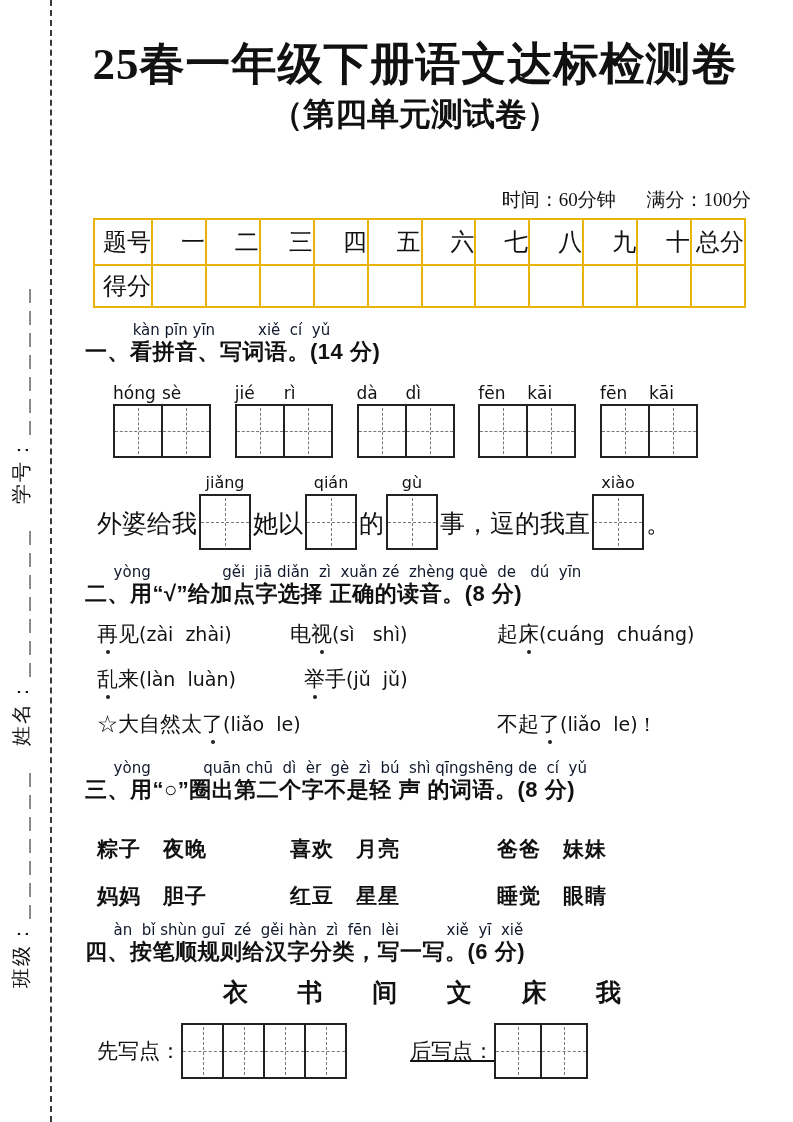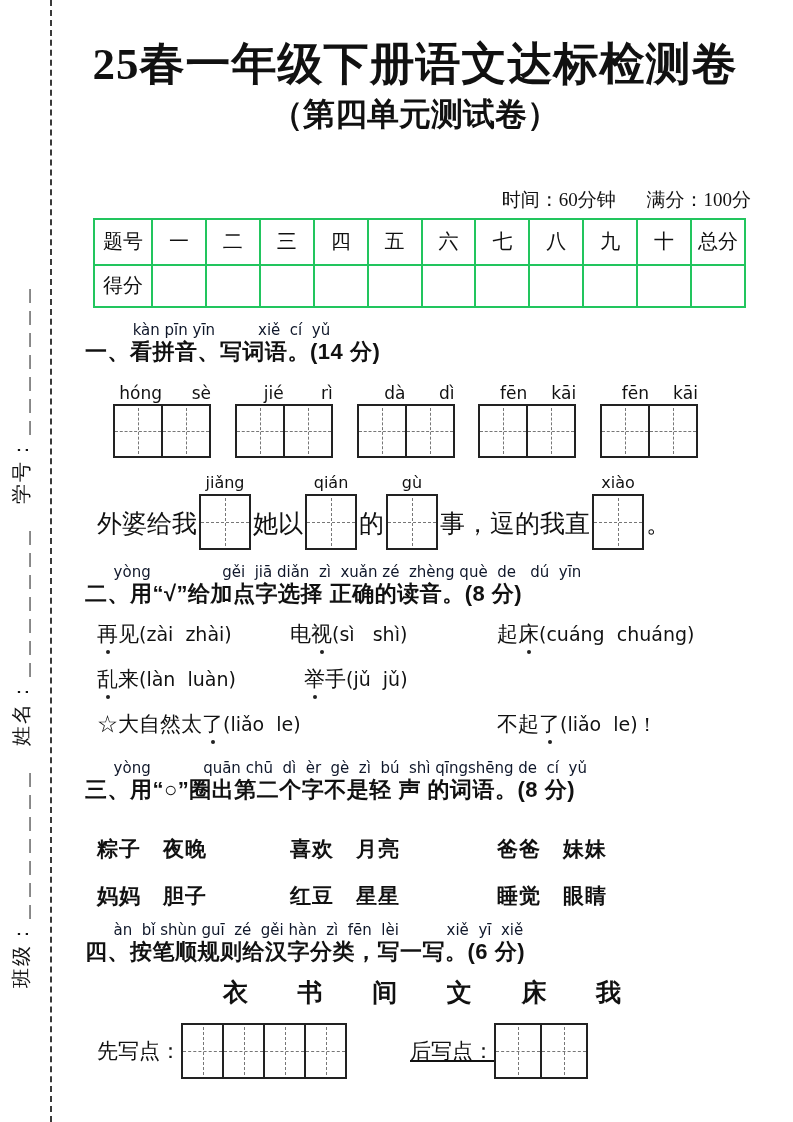--- a/index.html
+++ b/index.html
@@ -14,21 +14,21 @@
     white-space:nowrap;font-size:20px;letter-spacing:2px;color:#111;
   }
   
   .main{position:absolute;left:65px;top:0;width:700px;}
   .title1{margin:36px 0 0 0;text-align:center;font-size:45px;line-height:1.25;font-weight:900;letter-spacing:1px;}
   .title2{margin:2px 0 0 0;text-align:center;font-size:32px;line-height:1.3;font-weight:bold;}
   .info-line{margin-top:52px;text-align:right;padding-right:14px;font-size:19px;line-height:1.25;}
   .info-line span{margin-left:26px;}
   
   table.score{border-collapse:collapse;table-layout:fixed;width:653px;margin:6px 0 0 28px;}
-  table.score td{border:2px solid #22c55e;text-align:center;font-size:20px;padding:0;}
+  table.score td{border:2px solid #eab308;text-align:right;font-size:24px;padding:0;}
   table.score tr.hdr td{height:44px;}
   table.score tr.scr td{height:40px;}
   table.score td.first{width:56px;}
   
   .pinyin-line{
     margin:0 0 0 20px;white-space:pre;font-size:15px;line-height:16px;color:#0f172a;
     font-family:"DejaVu Sans","Liberation Sans",sans-serif;
   }
   .sec-heading{
     margin:0 0 0 20px;font-size:22px;line-height:28px;font-weight:bold;
@@ -38,21 +38,21 @@
   
   .tzg{display:inline-flex;border:2px solid #222;background:#fff;}
   .tzg .cell{position:relative;width:46px;height:50px;}
   .tzg .cell + .cell{border-left:2px solid #222;}
   .tzg .cell::before{content:"";position:absolute;left:50%;top:2px;bottom:2px;border-left:1px dashed #777;}
   .tzg .cell::after{content:"";position:absolute;top:50%;left:0;right:0;border-top:1px dashed #777;}
   
   .word-row{display:flex;justify-content:space-between;width:585px;margin:18px 0 0 48px;}
   .word-unit{display:flex;flex-direction:column;}
   .word-pys{display:flex;height:20px;font-family:"DejaVu Sans","Liberation Sans",sans-serif;font-size:17px;line-height:18px;}
-  .word-pys span{flex:1;text-align:right;}
+  .word-pys span{flex:1;text-align:left;}
   
   .sentence-row{display:flex;align-items:flex-end;margin:16px 0 0 32px;}
   .stext{font-size:25px;line-height:1.2;padding-bottom:11px;}
   .sbox-unit{display:flex;flex-direction:column;align-items:center;margin:0 2px;text-align:right;}
   .sbox-py{height:20px;font-family:"DejaVu Sans","Liberation Sans",sans-serif;font-size:16px;line-height:17px;}
   .sbox .cell{width:48px;height:52px;}
   
   .opt-row{display:flex;margin:17px 0 0 32px;font-size:21px;line-height:28px;}
   .opt-row .col1{width:193px;} .opt-row .col2{width:207px;} .opt-row .col3{flex:1;}
   .opt-row .colwide{width:400px;}

